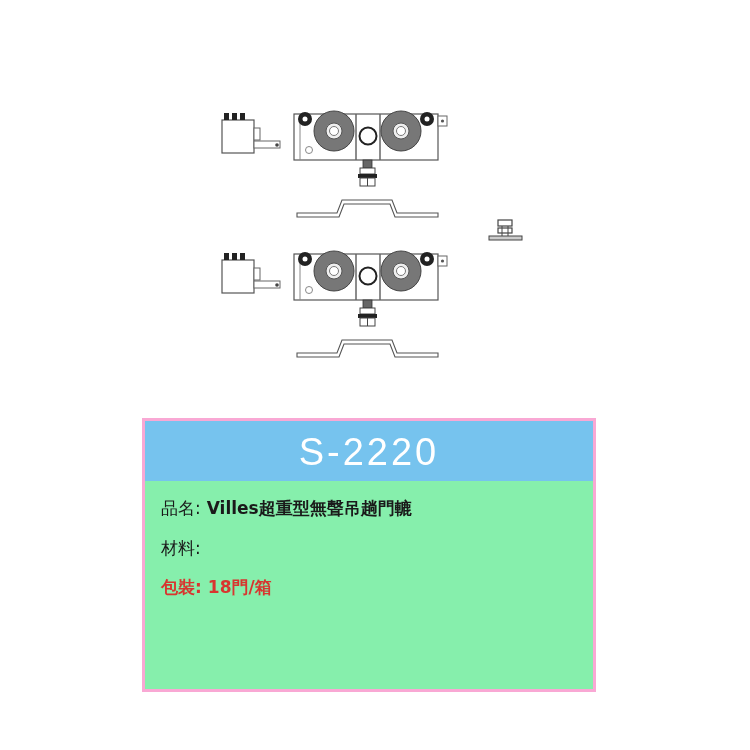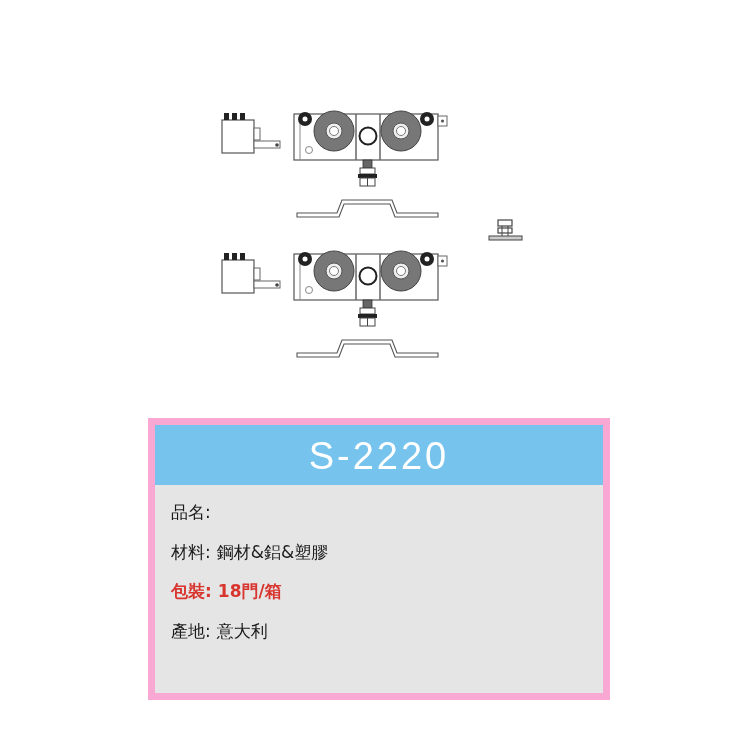--- a/index.html
+++ b/index.html
@@ -1,18 +1,18 @@
 <!DOCTYPE html>
 <html><head>
 <meta charset="utf-8">
 <style>
   html,body{margin:0;padding:0;background:#ffffff;}
   body{width:750px;height:750px;position:relative;overflow:hidden;font-family:"DejaVu Sans","Liberation Sans",sans-serif;}
   .drawing{position:absolute;left:0;top:0;width:750px;height:400px;}
-  .card{position:absolute;left:148px;top:418px;width:448px;height:268px;border:7px solid #f9a8d4;background:#e5e5e5;}
+  .card{position:absolute;left:142px;top:418px;width:448px;height:268px;border:3px solid #f9a8d4;background:#86efac;}
   .card-header{height:60px;background:#76c3ee;display:flex;align-items:center;justify-content:center;}
   .card-title{color:#ffffff;font-family:"Liberation Sans",sans-serif;font-size:38px;letter-spacing:3px;font-weight:normal;line-height:1;margin-top:2px;}
   .spec-list{padding:8px 0 0 16px;}
   .spec-row{height:39.5px;display:flex;align-items:center;font-size:17px;color:#1a1a1a;white-space:nowrap;}
   .spec-row .label{margin-right:6px;}
   .spec-row.highlight{color:#d8352f;font-weight:bold;}
   .spec-row .value.bold{font-weight:bold;}
 </style>
 </head>
 <body>
@@ -81,27 +81,23 @@
   </g>
 </svg>
 
 <div class="card">
   <div class="card-header">
     <span class="card-title">S-2220</span>
   </div>
   <div class="spec-list">
     <div class="spec-row">
       <span class="label">品名:</span>
+      <span class="value bold">Villes超重型無聲吊趟門轆</span>
     </div>
     <div class="spec-row">
       <span class="label">材料:</span>
-      <span class="value">鋼材&amp;鋁&amp;塑膠</span>
     </div>
     <div class="spec-row highlight">
       <span class="label">包裝:</span>
       <span class="value">18門/箱</span>
     </div>
-    <div class="spec-row">
-      <span class="label">產地:</span>
-      <span class="value">意大利</span>
-    </div>
   </div>
 </div>
 
 </body></html>

